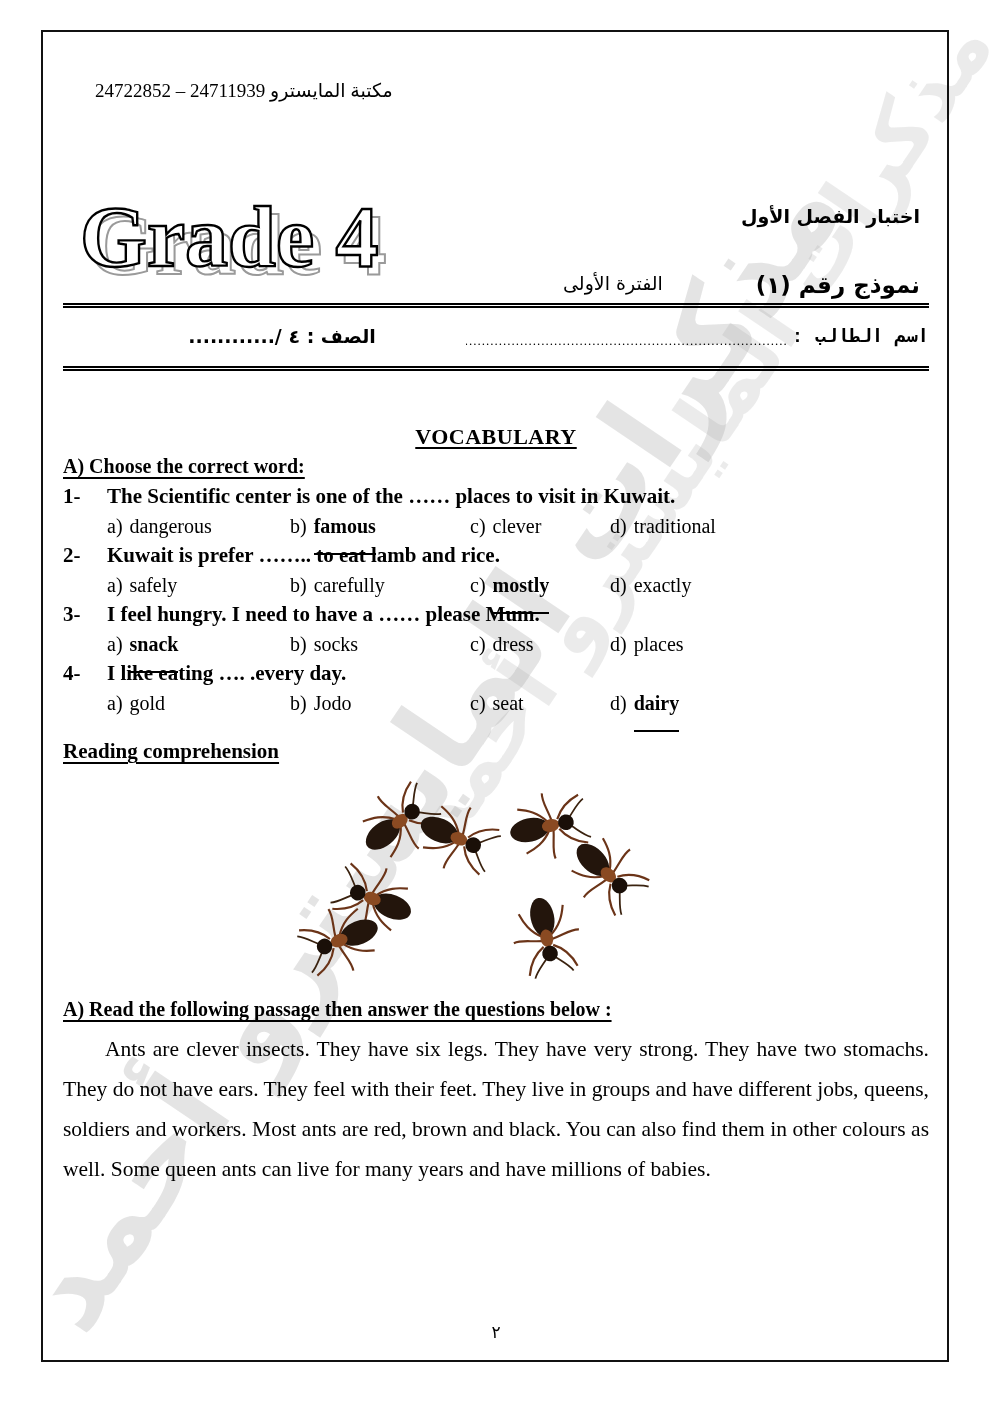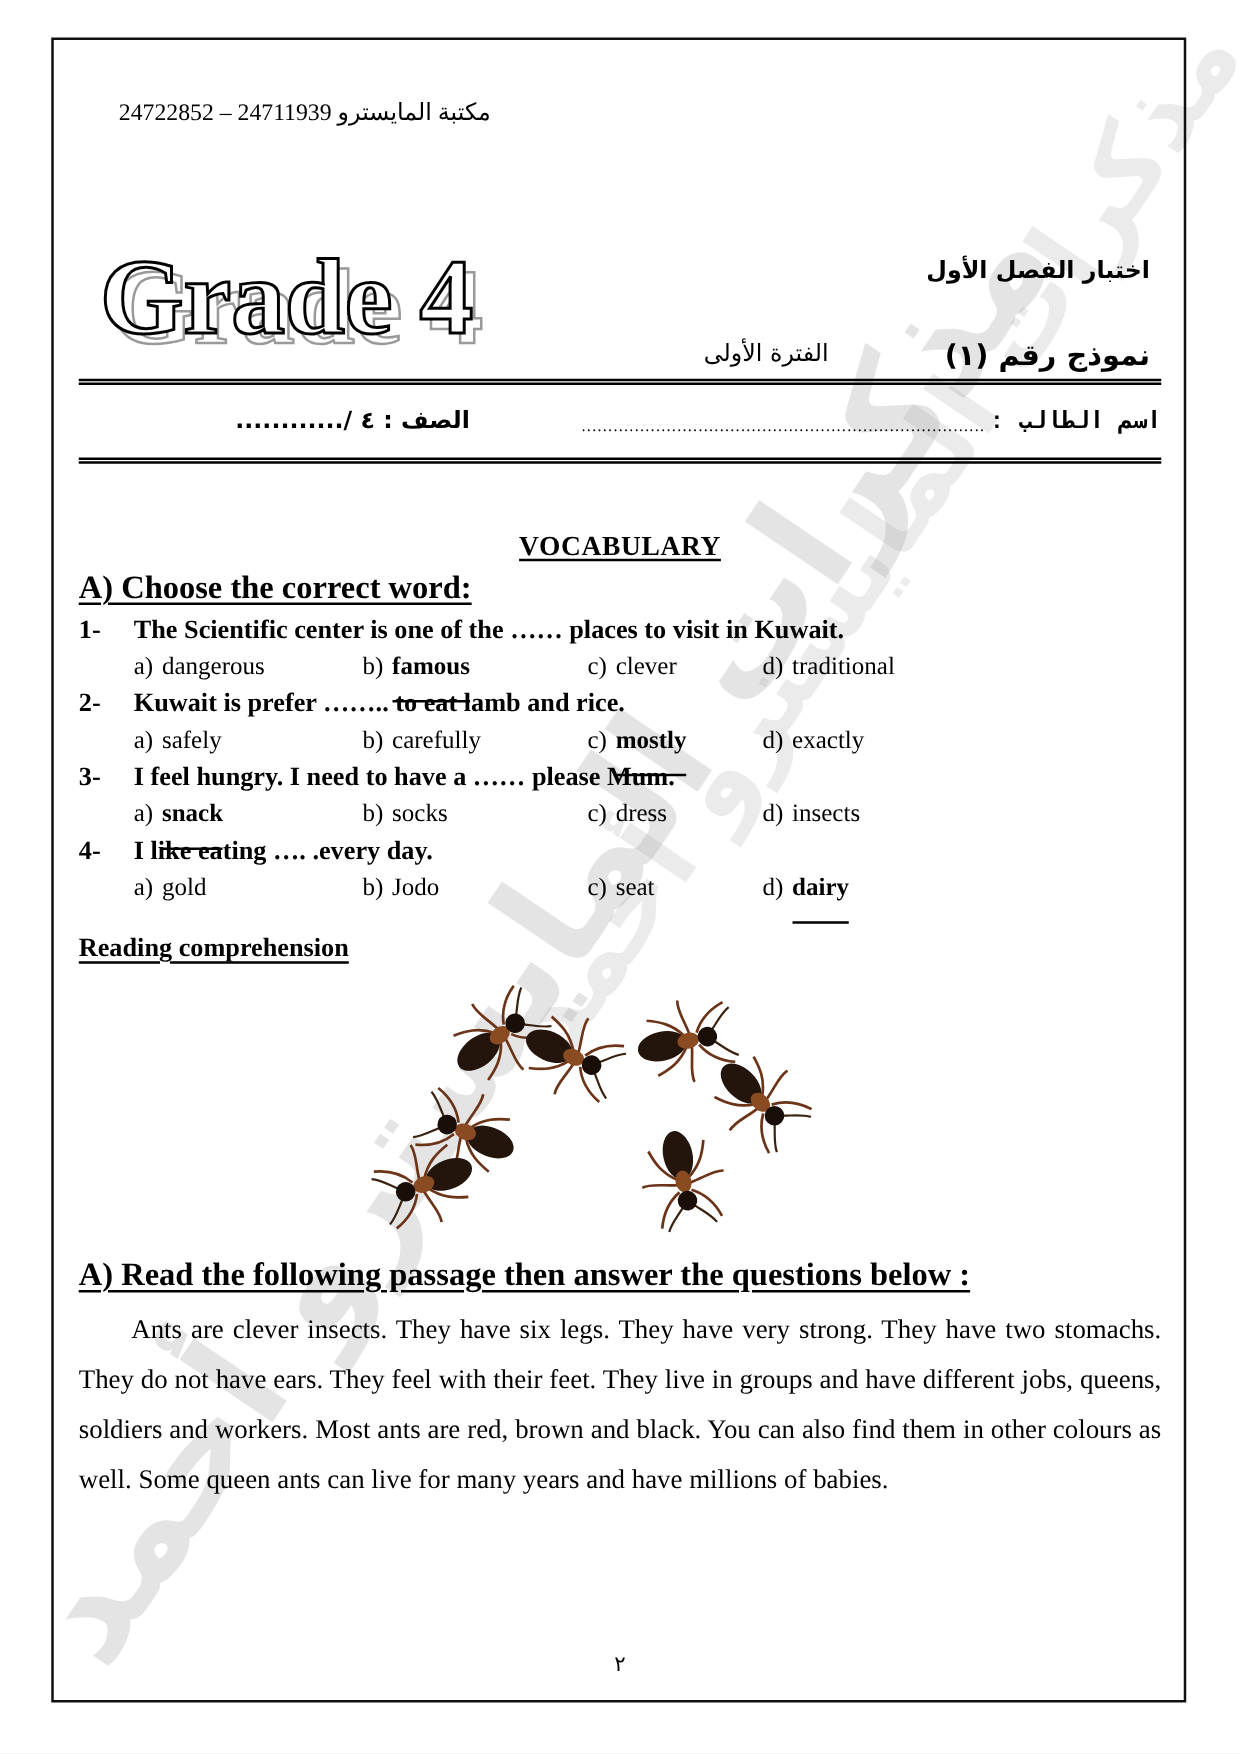--- a/index.html
+++ b/index.html
@@ -114,21 +114,21 @@
     text-align: center;
     font-size: 22px; font-weight: bold;
     text-decoration: underline;
     text-decoration-thickness: 2px;
     text-underline-offset: 3px;
     letter-spacing: 0.5px;
     margin-bottom: 5px;
   }
 
   .sec-line {
-    font-size: 26px; font-weight: bold;
+    font-size: 20px; font-weight: bold;
     text-decoration: underline;
     text-decoration-thickness: 2px;
     text-underline-offset: 4px;
     margin-bottom: 6px;
   }
 
   .q-line { display: flex; font-weight: bold; font-size: 21px; margin-top: 5px; }
   .q-num  { width: 44px; flex: none; }
   .opts {
     display: grid;
@@ -236,21 +236,21 @@
 
     <div>
       <div class="q-line">
         <span class="q-num">3-</span>
         <span class="q-text">I feel hungry. I need to have a …… please Mum.</span>
       </div>
       <div class="opts">
         <span class="opt"><span class="pfx">a)</span><span class="w key">snack</span></span>
         <span class="opt"><span class="pfx">b)</span><span class="w">socks</span></span>
         <span class="opt"><span class="pfx">c)</span><span class="w">dress</span></span>
-        <span class="opt"><span class="pfx">d)</span><span class="w">insects</span></span>
+        <span class="opt"><span class="pfx">d)</span><span class="w">places</span></span>
       </div>
     </div>
 
     <div>
       <div class="q-line">
         <span class="q-num">4-</span>
         <span class="q-text">I like eating …. .every day.</span>
       </div>
       <div class="opts">
         <span class="opt"><span class="pfx">a)</span><span class="w">gold</span></span>

